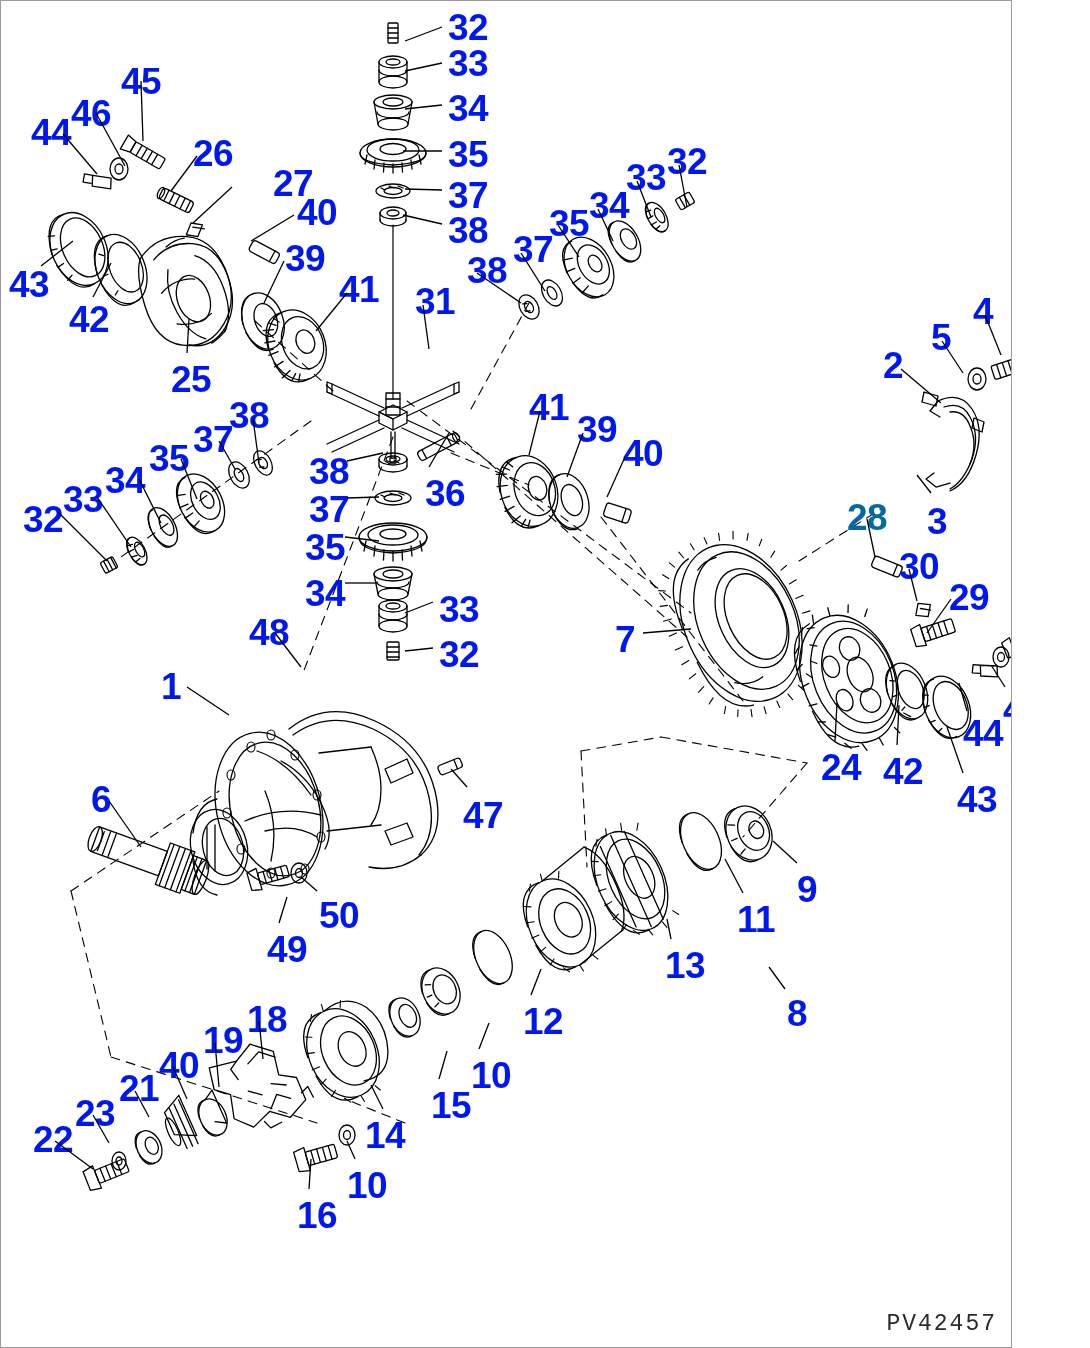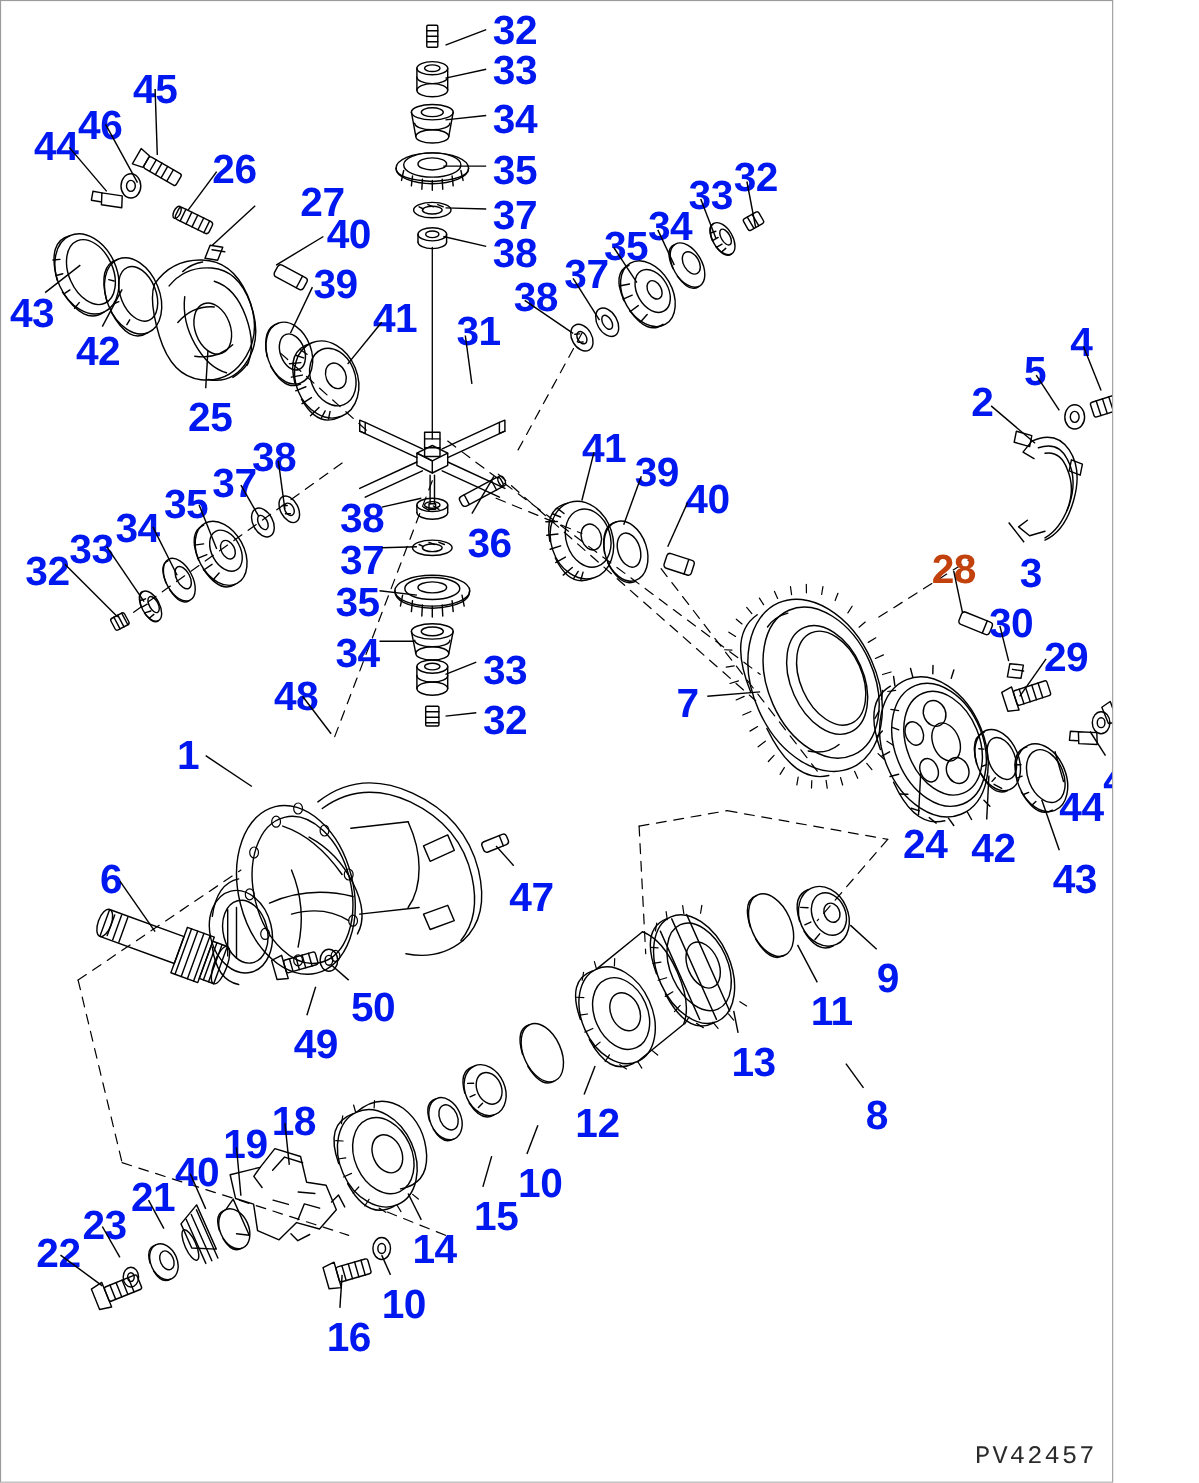--- a/index.html
+++ b/index.html
@@ -649,21 +649,21 @@
       <div class="lbl" style="left: 148px; top: 439px; color: rgb(0, 24, 240);">35</div>
       <div class="lbl" style="left: 192px; top: 420px; color: rgb(0, 24, 240);">37</div>
       <div class="lbl" style="left: 228px; top: 396px; color: rgb(0, 24, 240);">38</div>
       <div class="lbl" style="left: 528px; top: 388px; color: rgb(0, 24, 240);">41</div>
       <div class="lbl" style="left: 576px; top: 410px; color: rgb(0, 24, 240);">39</div>
       <div class="lbl" style="left: 622px; top: 434px; color: rgb(0, 24, 240);">40</div>
       <div class="lbl" style="left: 882px; top: 346px; color: rgb(0, 24, 240);">2</div>
       <div class="lbl" style="left: 930px; top: 318px; color: rgb(0, 24, 240);">5</div>
       <div class="lbl" style="left: 972px; top: 292px; color: rgb(0, 24, 240);">4</div>
       <div class="lbl" style="left: 926px; top: 502px; color: rgb(0, 24, 240);">3</div>
-      <div class="lbl" style="left: 846px; top: 498px; color: #c2410c;">28</div>
+      <div class="lbl" style="left: 846px; top: 498px; color: #0369a1;">28</div>
       <div class="lbl" style="left: 898px; top: 547px; color: rgb(0, 24, 240);">30</div>
       <div class="lbl" style="left: 948px; top: 578px; color: rgb(0, 24, 240);">29</div>
       <div class="lbl" style="left: 1046px; top: 658px; color: rgb(0, 24, 240);">45</div>
       <div class="lbl" style="left: 1002px; top: 690px; color: rgb(0, 24, 240);">46</div>
       <div class="lbl" style="left: 962px; top: 714px; color: rgb(0, 24, 240);">44</div>
       <div class="lbl" style="left: 956px; top: 780px; color: rgb(0, 24, 240);">43</div>
       <div class="lbl" style="left: 882px; top: 752px; color: rgb(0, 24, 240);">42</div>
       <div class="lbl" style="left: 820px; top: 748px; color: rgb(0, 24, 240);">24</div>
       <div class="lbl" style="left: 614px; top: 620px; color: rgb(0, 24, 240);">7</div>
       <div class="lbl" style="left: 248px; top: 613px; color: rgb(0, 24, 240);">48</div>
@@ -672,21 +672,21 @@
       <div class="lbl" style="left: 462px; top: 796px; color: rgb(0, 24, 240);">47</div>
       <div class="lbl" style="left: 318px; top: 896px; color: rgb(0, 24, 240);">50</div>
       <div class="lbl" style="left: 266px; top: 930px; color: rgb(0, 24, 240);">49</div>
       <div class="lbl" style="left: 796px; top: 870px; color: rgb(0, 24, 240);">9</div>
       <div class="lbl" style="left: 736px; top: 900px; color: rgb(0, 24, 240);">11</div>
       <div class="lbl" style="left: 664px; top: 946px; color: rgb(0, 24, 240);">13</div>
       <div class="lbl" style="left: 786px; top: 994px; color: rgb(0, 24, 240);">8</div>
       <div class="lbl" style="left: 522px; top: 1002px; color: rgb(0, 24, 240);">12</div>
       <div class="lbl" style="left: 470px; top: 1056px; color: rgb(0, 24, 240);">10</div>
       <div class="lbl" style="left: 430px; top: 1086px; color: rgb(0, 24, 240);">15</div>
-      <div class="lbl" style="left: 374px; top: 1116px; color: rgb(0, 24, 240);">14</div>
+      <div class="lbl" style="left: 364px; top: 1116px; color: rgb(0, 24, 240);">14</div>
       <div class="lbl" style="left: 246px; top: 1000px; color: rgb(0, 24, 240);">18</div>
       <div class="lbl" style="left: 202px; top: 1021px; color: rgb(0, 24, 240);">19</div>
       <div class="lbl" style="left: 158px; top: 1046px; color: rgb(0, 24, 240);">40</div>
       <div class="lbl" style="left: 118px; top: 1069px; color: rgb(0, 24, 240);">21</div>
       <div class="lbl" style="left: 74px; top: 1094px; color: rgb(0, 24, 240);">23</div>
       <div class="lbl" style="left: 32px; top: 1120px; color: rgb(0, 24, 240);">22</div>
       <div class="lbl" style="left: 296px; top: 1196px; color: rgb(0, 24, 240);">16</div>
       <div class="lbl" style="left: 346px; top: 1166px; color: rgb(0, 24, 240);">10</div>
     </div>
 

